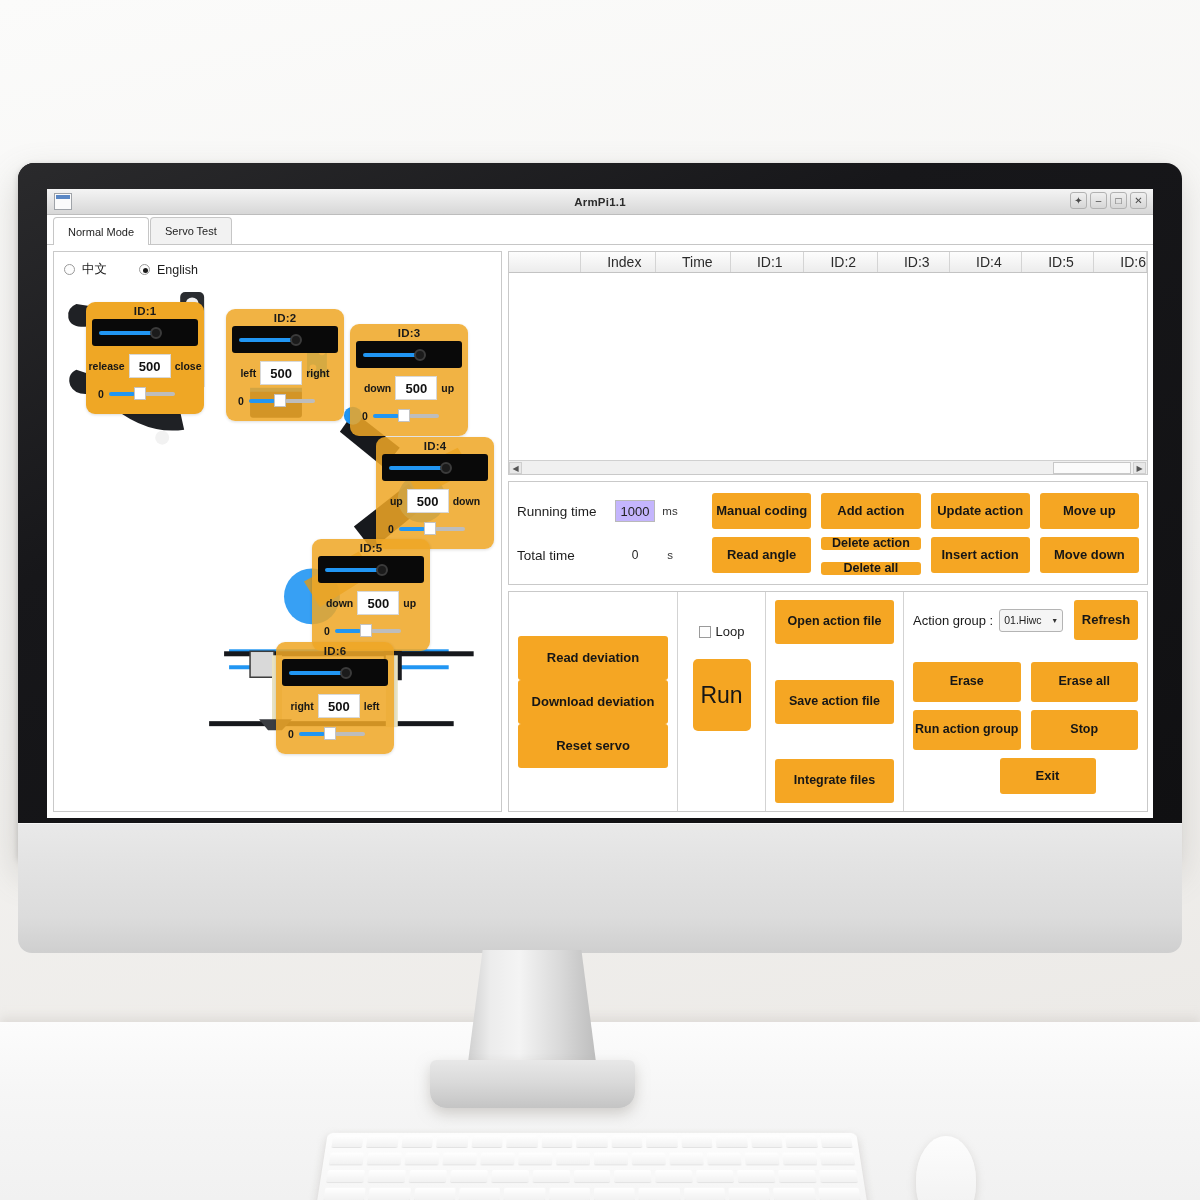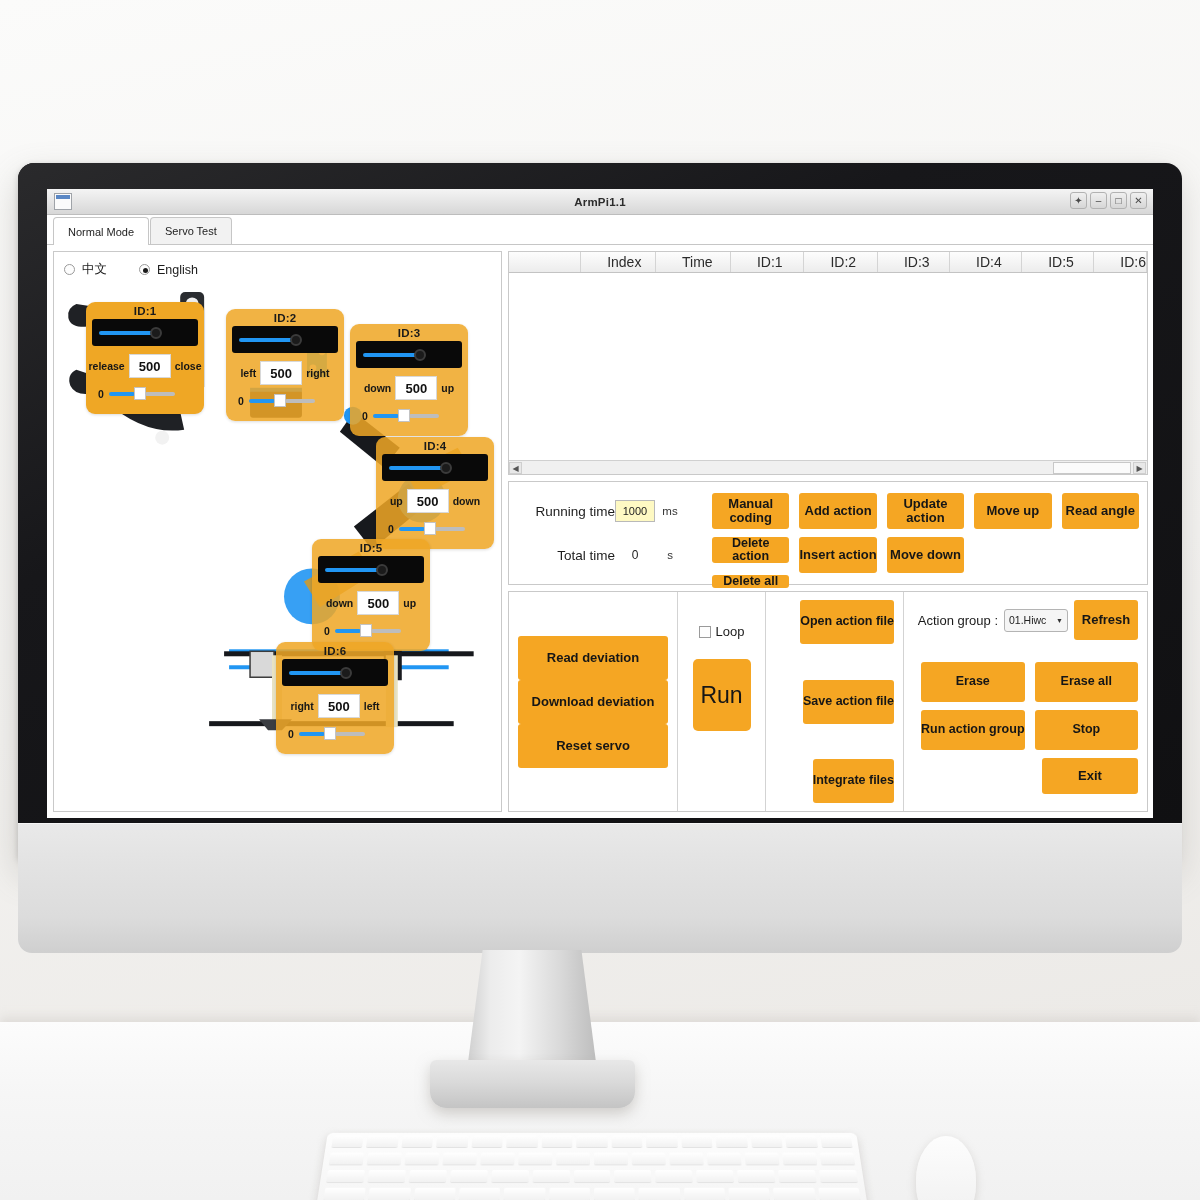--- a/index.html
+++ b/index.html
@@ -208,42 +208,42 @@
     display: flex; align-items: center; position: relative;
   }
   #hscroll .arr { width: 13px; height: 12px; font-size: 8px; color: #555; text-align: center; line-height: 12px; background: #e8e8e8; border: 1px solid #cfcfcf; }
   #hscroll .arr.right { position: absolute; right: 1px; }
   #hscroll .thumb { position: absolute; right: 16px; width: 78px; height: 12px; background: #fbfbfb; border: 1px solid #c8c8c8; }
 
   
   #actionbox { height: 104px; flex: none; border: 1px solid #c9c9c9; background: #fff; display: flex; align-items: center; padding: 0 8px; gap: 10px; }
   #timecol { width: 185px; flex: none; font-size: 13.5px; color: #1d1d1d; }
   #timecol .trow { display: flex; align-items: center; height: 44px; }
-  #timecol .tlabel { width: 98px; text-align: right; }
+  #timecol .tlabel { width: 98px; }
   #rtinput {
-    width: 40px; height: 22px; background: #fef9c3; border: 1px solid #b9b9b9;
-    font-size: 11px; display: flex; align-items: center; justify-content: center; color: #222;
+    width: 40px; height: 22px; background: #c4b5fd; border: 1px solid #b9b9b9;
+    font-size: 13px; display: flex; align-items: center; justify-content: center; color: #222;
   }
   #timecol .unit { width: 30px; text-align: center; font-size: 11.5px; color: #333; }
   #timecol .tval { width: 40px; text-align: center; font-size: 12px; color: #222; }
 
   .btn {
     background: #f5a623; color: #161616; border: none; border-radius: 3px;
     font-family: "Liberation Sans", sans-serif; font-size: 13px; font-weight: bold;
     display: flex; align-items: center; justify-content: center; text-align: center;
     cursor: pointer; line-height: 1.05;
   }
-  #actgrid { flex: 1; display: grid; grid-template-columns: repeat(5, 1fr); grid-template-rows: 36px 36px; gap: 8px 10px; }
+  #actgrid { flex: 1; display: grid; grid-template-columns: repeat(4, 1fr); grid-template-rows: 36px 36px; gap: 8px 10px; }
   #actgrid .cellstack { display: flex; flex-direction: column; gap: 12px; }
   #actgrid .cellstack .btn { flex: 1; font-size: 12.5px; }
 
   
   #bottombox { flex: 1; display: flex; border: 1px solid #c9c9c9; background: #fff; min-height: 0; }
   .bsec { padding: 8px 9px; display: flex; flex-direction: column; }
-  .bsec + .bsec { border-left: 1px solid #d3d3d3; align-items: flex-end; }
+  .bsec + .bsec { border-left: 1px solid #d3d3d3; }
   #devsec { width: 168px; flex: none; justify-content: center; }
   #devsec .btn { height: 44px; }
   #runsec { width: 88px; flex: none; align-items: center; }
   #loopwrap { display: flex; align-items: center; gap: 5px; font-size: 13px; color: #1a1a1a; margin-top: 24px; }
   #loopbox { width: 12px; height: 12px; border: 1px solid #9a9a9a; background: #fdfdfd; }
   #runbtn { width: 58px; height: 72px; font-size: 23px; font-weight: normal; margin-top: 20px; border-radius: 5px; }
   #filesec { width: 138px; flex: none; justify-content: space-between; }
   #filesec .btn { height: 44px; font-size: 12.5px; }
   #grpsec { flex: 1; min-width: 0; }
   #grprow1 { display: flex; align-items: center; gap: 6px; height: 40px; }

